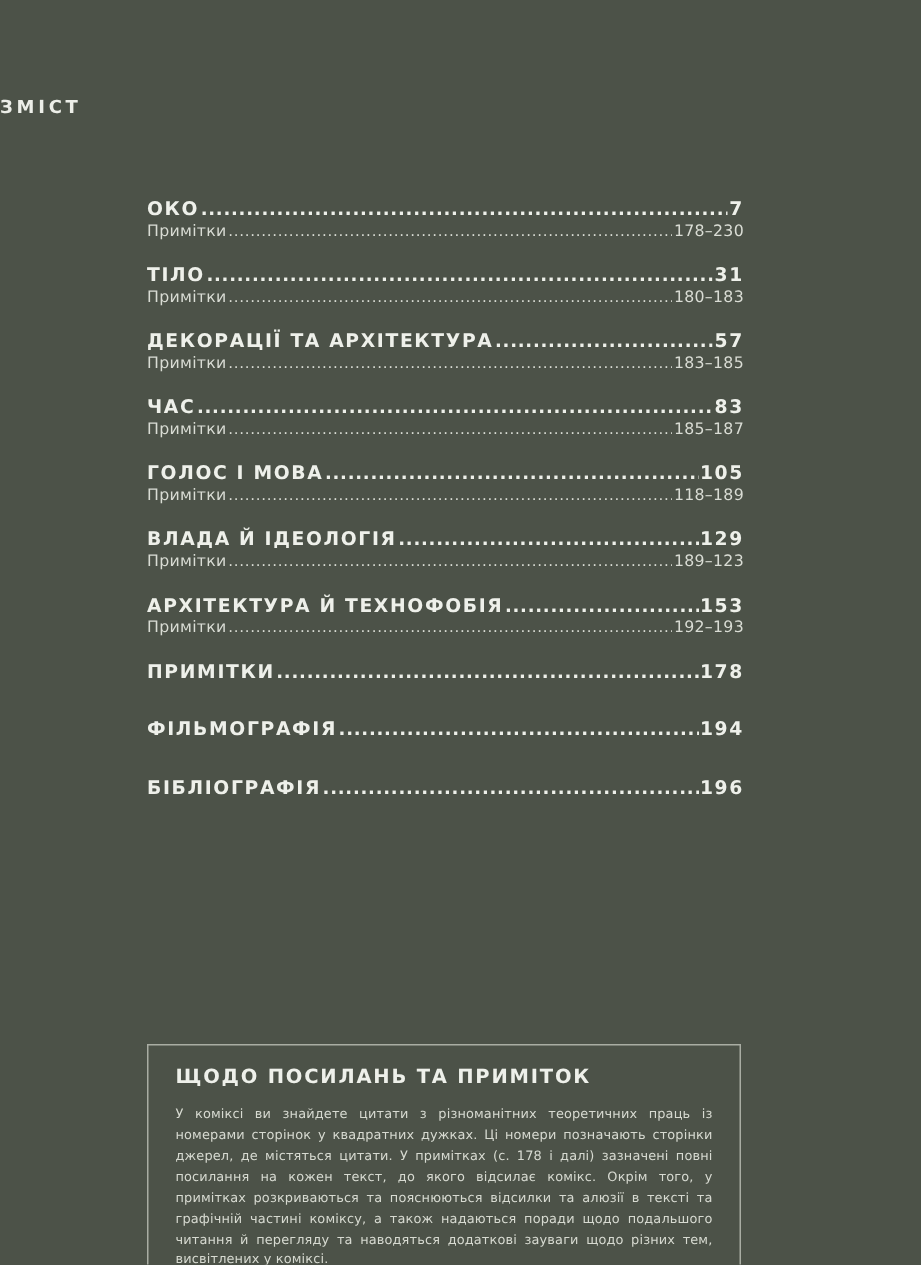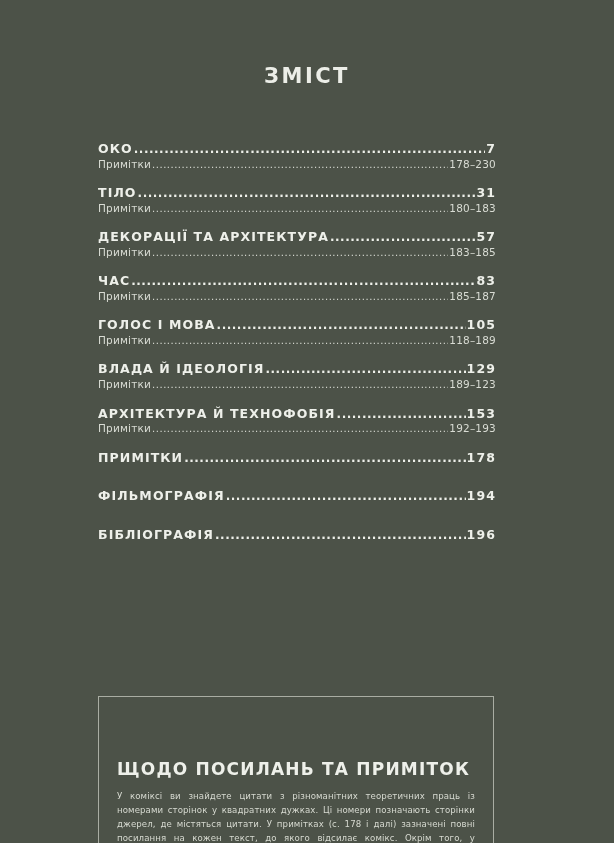--- a/index.html
+++ b/index.html
@@ -15,22 +15,21 @@
     overflow: hidden;
     position: relative;
   }
   .page {
     position: relative;
     width: 614px;
     height: 843px;
     box-sizing: border-box;
   }
   .toc-title {
-    text-align: center;
-    font-size: 21px;
+    font-size: 12px;
     font-weight: bold;
     letter-spacing: 2.5px;
     color: #eceee8;
     margin-top: 64px;
   }
   .toc-list {
     margin: 54px 0 0 0;
     padding: 0 118px 0 98px;
   }
   .toc-group {
@@ -81,26 +80,25 @@
   .note-box {
     position: absolute;
     left: 98px;
     top: 632px;
     width: 396px;
     border: 1px solid #a9ada3;
     padding: 14px 18px 16px 18px;
     box-sizing: border-box;
   }
   .note-title {
-    font-size: 17px;
+    font-size: 13px;
     font-weight: bold;
     letter-spacing: 1.2px;
     color: #eef0ea;
     margin-bottom: 11px;
-    margin-top: 48px;
   }
   .note-body {
     font-size: 8.6px;
     line-height: 1.62;
     color: #d7dad1;
     text-align: justify;
     letter-spacing: 0.1px;
   }
 </style>
 </head>

